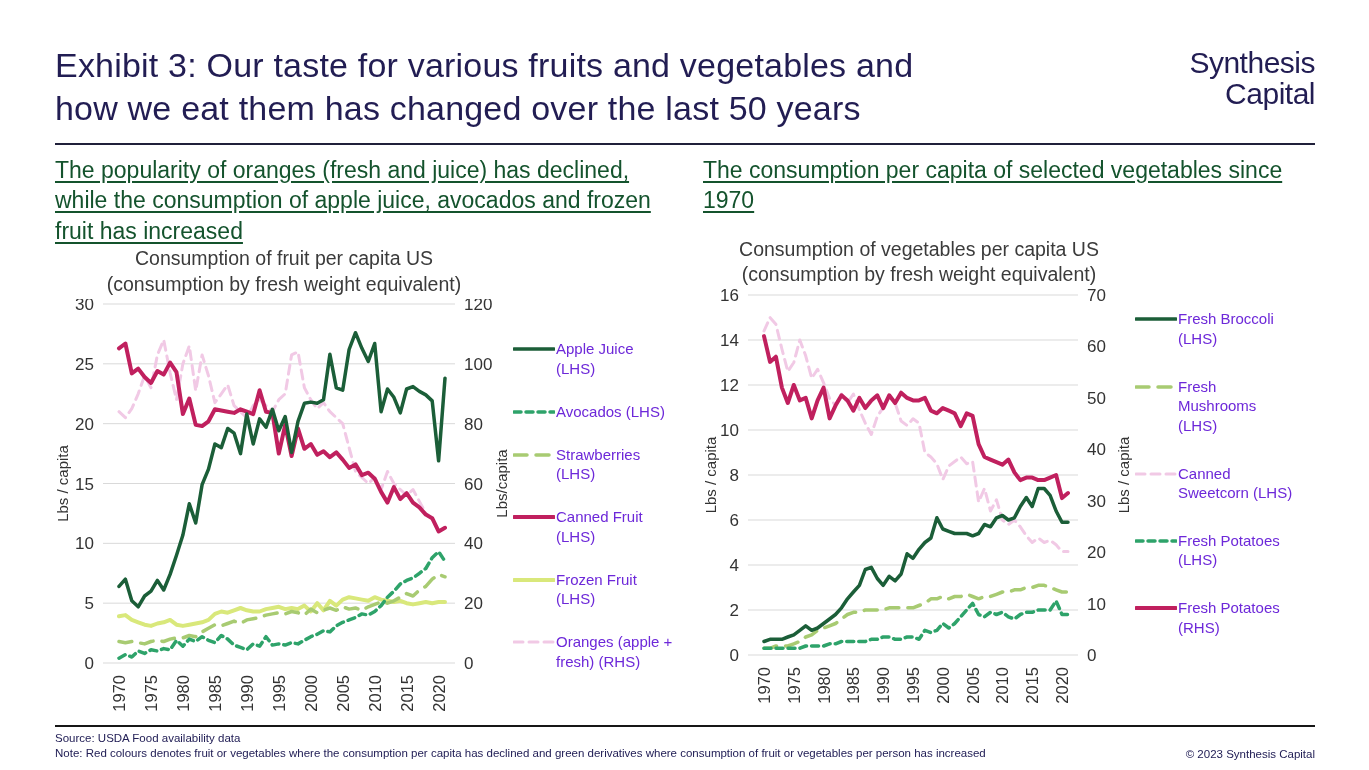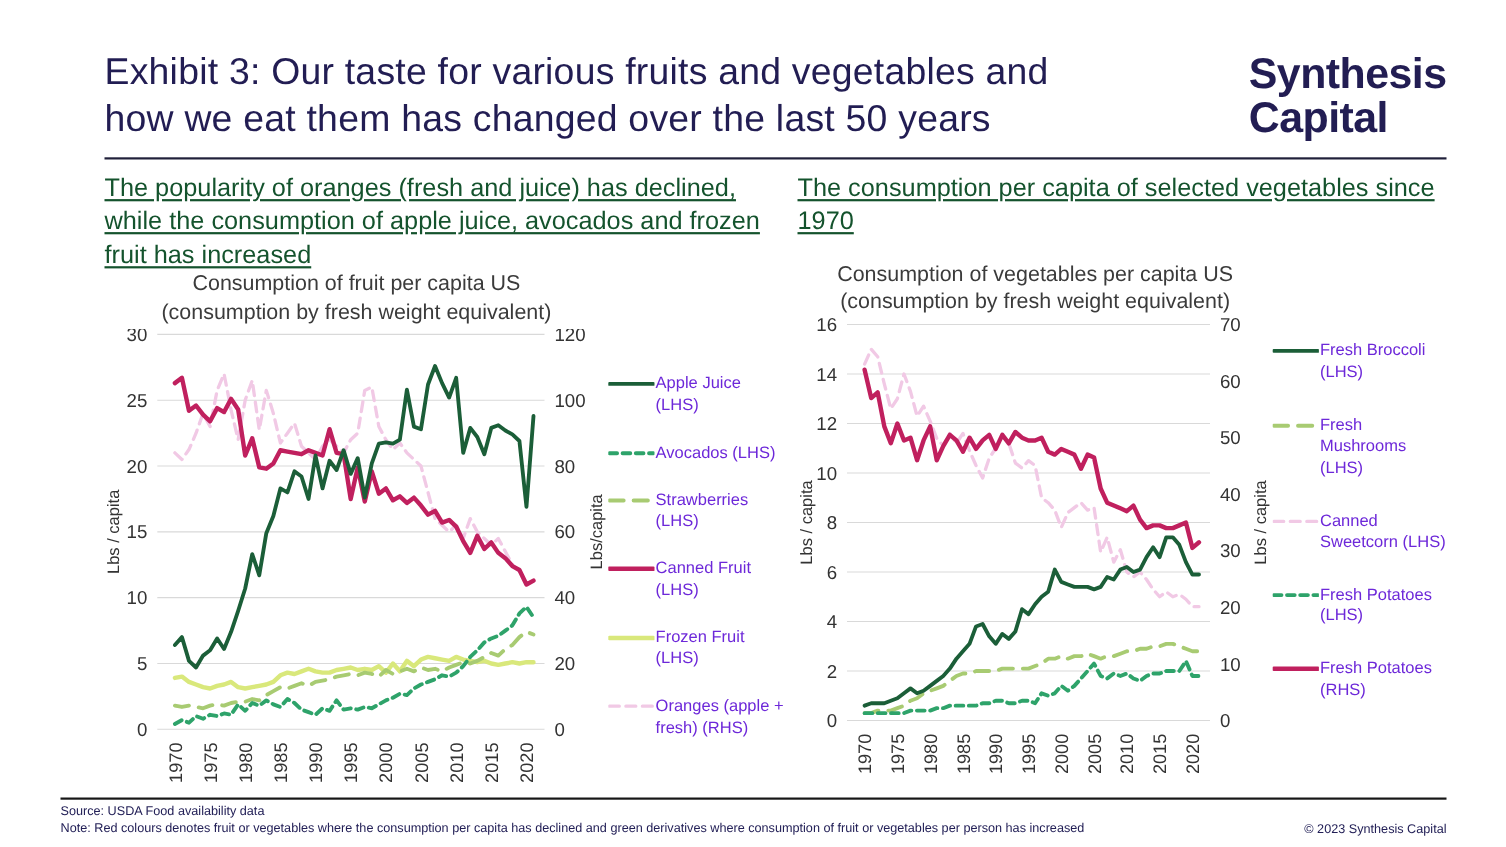--- a/index.html
+++ b/index.html
@@ -3,33 +3,32 @@
 <meta charset="utf-8">
 <style>
   * { box-sizing: border-box; margin: 0; padding: 0; }
   html,body { background:#ffffff; }
   .page {
     position: relative;
     width: 1369px; height: 770px;
     background: #ffffff;
     font-family: "Liberation Sans", sans-serif;
     overflow: hidden;
-    padding-left: 40px;
   }
   .content { padding: 0 54px 0 55px; }
 
   
   .header { display: flex; justify-content: space-between; align-items: flex-start; padding-top: 44px; }
   .page-title {
     font-size: 34px; line-height: 1.26; font-weight: 500;
     color: #221d53; white-space: pre-line; letter-spacing: .2px;
   }
   .logo {
-    font-size: 39px; line-height: 1.02; font-weight: 700;
-    color: #221d53; text-align: left; white-space: pre-line;
+    font-size: 30px; line-height: 1.02; font-weight: 400;
+    color: #221d53; text-align: right; white-space: pre-line;
     letter-spacing: -0.5px; margin-top: 4px;
   }
   .header-rule { border: none; border-top: 2px solid #20203a; margin: 13px 0 10px 0; }
 
   
   .charts-row { display: flex; }
   .chart-col-left  { width: 648px; }
   .chart-col-right { width: 612px; }
   .subtitle {
     font-size: 23px; line-height: 1.33; color: #14532d;

